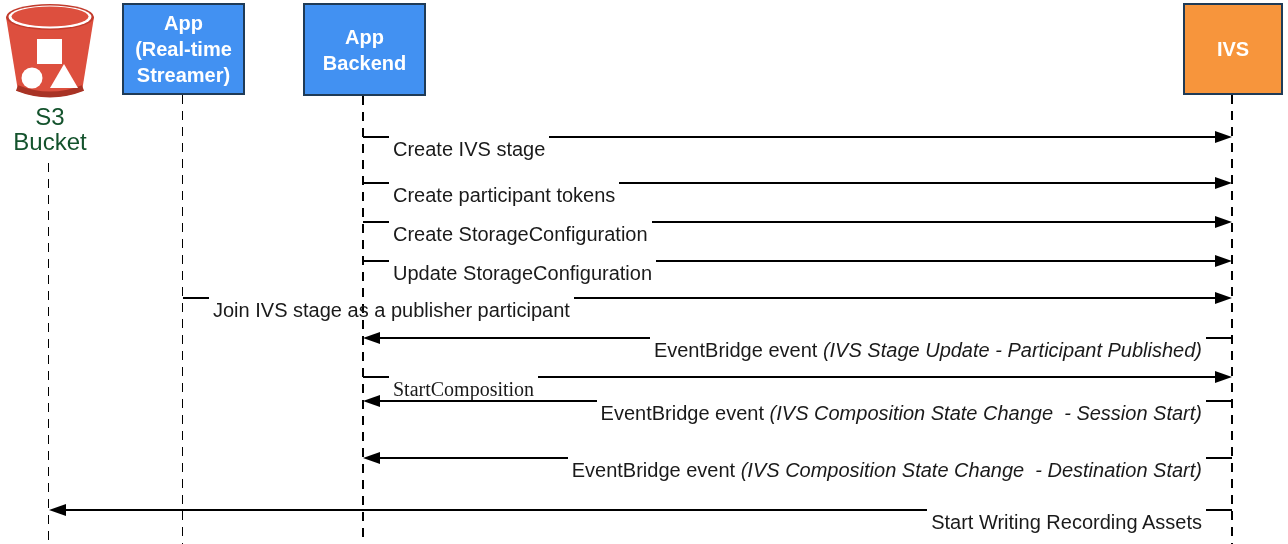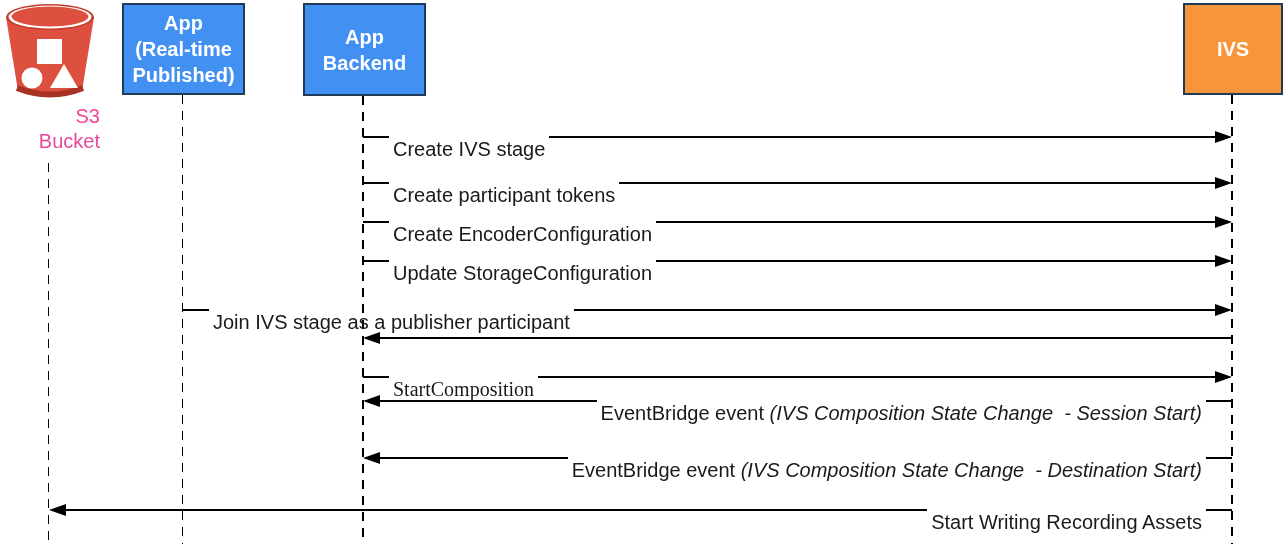--- a/index.html
+++ b/index.html
@@ -11,22 +11,22 @@
         color:#fff;font-weight:bold;font-size:20px;line-height:26px;text-align:center;}
   .pbox.blue{background:var(--box-blue,#4291F2);}
   .pbox.orange{background:var(--box-orange,#F7953C);justify-content:center;}
 
   
   .lifeline{position:absolute;width:2px;
             background:repeating-linear-gradient(to bottom,#000 0 9px,transparent 9px 16px);}
   .lifeline.thin{width:1px;}
 
   
-  .s3-label{position:absolute;left:0;top:104px;width:100px;text-align:right;
-            font-size:20px;line-height:25px;color:#ec4899;}
+  .s3-label{position:absolute;left:0;top:104px;width:100px;text-align:center;
+            font-size:24px;line-height:25px;color:#14532d;}
 
   
   .msg{position:absolute;display:flex;align-items:center;height:26px;
        font-size:20px;color:#1a1a1a;}
   .seg{height:0;border-top:2px solid #000;}
   .stub{width:26px;}
   .fill{flex:1;min-width:8px;}
   .lbl{white-space:pre;padding:0 4px;margin-top:24px;}
   .it{font-style:italic;}
   .head{width:0;height:0;border-top:6px solid transparent;border-bottom:6px solid transparent;}
@@ -51,21 +51,21 @@
     </svg>
   </div>
   <div class="s3-label">
     <div>S3</div>
     <div>Bucket</div>
   </div>
 
   <div class="pbox blue" style="left:122px;top:3px;width:123px;height:92px;">
     <div>App</div>
     <div>(Real-time</div>
-    <div>Published)</div>
+    <div>Streamer)</div>
   </div>
 
   <div class="pbox blue" style="left:303px;top:3px;width:123px;height:93px;">
     <div>App</div>
     <div>Backend</div>
   </div>
 
   <div class="pbox orange" style="left:1183px;top:3px;width:100px;height:92px;">
     <div>IVS</div>
   </div>
@@ -84,42 +84,43 @@
 
   <div class="msg" style="left:363px;top:170px;width:869px;">
     <div class="seg stub"></div>
     <span class="lbl"><span>Create participant tokens</span><span class="it"></span></span>
     <div class="seg fill"></div>
     <div class="head right"></div>
   </div>
 
   <div class="msg" style="left:363px;top:209px;width:869px;">
     <div class="seg stub"></div>
-    <span class="lbl"><span>Create EncoderConfiguration</span><span class="it"></span></span>
+    <span class="lbl"><span>Create StorageConfiguration</span><span class="it"></span></span>
     <div class="seg fill"></div>
     <div class="head right"></div>
   </div>
 
   <div class="msg" style="left:363px;top:248px;width:869px;">
     <div class="seg stub"></div>
     <span class="lbl"><span>Update StorageConfiguration</span><span class="it"></span></span>
     <div class="seg fill"></div>
     <div class="head right"></div>
   </div>
 
-  <div class="msg" style="left:183px;top:297px;width:1049px;">
+  <div class="msg" style="left:183px;top:285px;width:1049px;">
     <div class="seg stub"></div>
     <span class="lbl"><span>Join IVS stage as a publisher participant</span><span class="it"></span></span>
     <div class="seg fill"></div>
     <div class="head right"></div>
   </div>
 
   <div class="msg" style="left:363px;top:325px;width:869px;">
     <div class="head left"></div>
     <div class="seg fill"></div>
+    <span class="lbl"><span>EventBridge event </span><span class="it">(IVS Stage Update - Participant Published)</span></span>
     <div class="seg stub"></div>
   </div>
 
   <div class="msg" style="left:363px;top:364px;width:869px;font-family:Liberation Serif, serif;">
     <div class="seg stub"></div>
     <span class="lbl"><span>StartComposition</span><span class="it"></span></span>
     <div class="seg fill"></div>
     <div class="head right"></div>
   </div>
 

